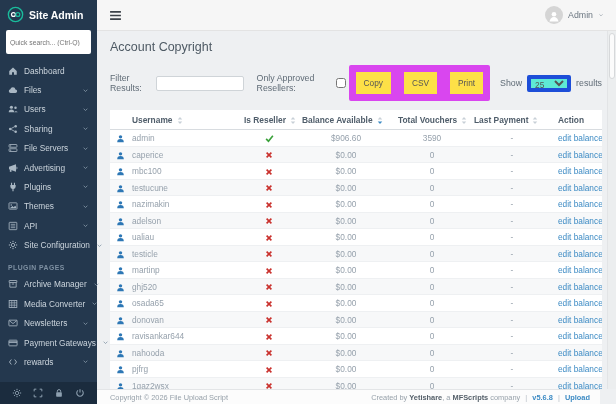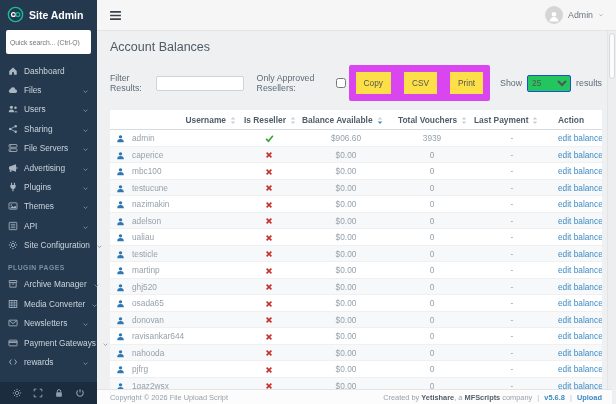--- a/index.html
+++ b/index.html
@@ -5,21 +5,21 @@
   html,body{margin:0;padding:0;background:#ddd;}
   *{box-sizing:border-box;}
   .app{width:616px;height:404px;display:flex;font-family:"Liberation Sans",sans-serif;overflow:hidden;background:#eef0f2;}
   
   .sidebar{width:97px;background:#24384e;display:flex;flex-direction:column;flex-shrink:0;position:relative;}
   .logo-row{display:flex;align-items:center;gap:5px;padding:6px 7px 5px;}
   .logo-icon{width:17px;height:17px;display:inline-block;}
   .logo-text{color:#fff;font-size:10.5px;font-weight:bold;white-space:nowrap;}
   .search-wrap{padding:2px 6px 7px;}
   .quick-search{width:100%;height:24px;border:none;border-radius:2px;font-size:6.8px;padding:0 4px;color:#8a8a8a;font-family:"Liberation Sans",sans-serif;background:#fff;}
-  .nav-item{display:flex;align-items:flex-end;gap:6px;padding:4.7px 8px;cursor:pointer;}
+  .nav-item{display:flex;align-items:center;gap:6px;padding:4.7px 8px;cursor:pointer;}
   .nav-item .icon{width:10px;height:10px;color:#a9b7c3;flex-shrink:0;}
   .nav-label{font-size:8.3px;color:#ccd5dd;white-space:nowrap;}
   .chev{width:7px;height:7px;margin-left:auto;color:#8698a8;flex-shrink:0;}
   .section-label{font-size:6.8px;font-weight:bold;letter-spacing:.5px;color:#7e90a2;padding:9px 8px 4px;}
   .sidebar-footer{margin-top:auto;background:#1b2c3e;height:22px;display:flex;align-items:center;justify-content:space-around;padding:0 6px;}
   .sf-btn{width:10px;height:10px;color:#8ea0b0;cursor:pointer;}
   .icon svg,.sf-btn svg,.logo-icon svg,.chev svg,.hamburger svg,.avatar svg,.chev-sm svg,.sort svg{display:block;width:100%;height:100%;}
   
   .main{flex:1;position:relative;overflow:hidden;}
   .topbar{height:31px;background:#f6f6f6;border-bottom:1px solid #e3e3e3;display:flex;align-items:center;padding:0 12px;}
@@ -33,47 +33,47 @@
   .controls{display:flex;align-items:center;margin-bottom:9px;}
   .lbl{font-size:8.8px;color:#5f6b76;}
   .filter-input{width:88px;height:15px;border:1px solid #cfd4d8;border-radius:2px;margin-left:5px;font-size:8.5px;padding:0 3px;color:#555;}
   .approved{margin-left:13px;}
   .cb{width:10px;height:10px;margin-left:4px;}
   .right-controls{margin-left:auto;display:flex;align-items:center;gap:5px;}
   .btn-group{display:flex;}
   .btn-group button{font-size:8.3px;color:#555;background:#fde047;border:7px solid #d946ef;padding:6px 8px;cursor:pointer;font-family:"Liberation Sans",sans-serif;margin-left:-1px;}
   .btn-group button:first-child{border-radius:2px 0 0 2px;margin-left:0;}
   .btn-group button:last-child{border-radius:0 2px 2px 0;}
-  .len-select{height:17px;font-size:8.3px;color:#555;border:1px solid #1d4ed8;border-radius:2px;background:#22c55e;width:44px;font-family:Liberation Sans, sans-serif;}
+  .len-select{height:17px;font-size:8.3px;color:#555;border:4px solid #1d4ed8;border-radius:2px;background:#5eead4;width:44px;font-family:Liberation Sans, sans-serif;}
   .show-lbl{margin-left:5px;}
   
   table{width:100%;border-collapse:collapse;table-layout:fixed;background:#fff;}
   th{font-size:8.4px;color:#4f5d6a;font-weight:bold;padding:4.5px 4px;border-bottom:1px solid #d8dce0;text-align:left;white-space:nowrap;background:#fff;}
   th:nth-child(1){width:18px;}
-  th:nth-child(2){width:112px;text-align:right;}
+  th:nth-child(2){width:112px;text-align:left;}
   th:nth-child(3){width:58px;}
   th:nth-child(4){width:96px;}
   th:nth-child(5){width:76px;}
   th:nth-child(6){width:84px;}
   td{font-size:8.3px;color:#96a1ac;padding:2.6px 4px;border-top:1px solid #eef0f2;text-align:center;white-space:nowrap;overflow:hidden;}
   tbody tr:nth-child(even){background:#f7f8f9;}
   td.c-icon{padding-left:6px;}
   td.c-user{text-align:left;}
   td.c-action{text-align:right;}
   .alink{color:#3d8bc4;text-decoration:none;cursor:pointer;}
   .p-icon{display:inline-block;width:9px;height:9px;color:#2d77b5;vertical-align:middle;}
   .ic-green{display:inline-block;width:9px;height:9px;color:#3aa13a;vertical-align:middle;}
   .ic-red{display:inline-block;width:8px;height:8px;color:#c9302c;vertical-align:middle;}
   .sort{display:inline-block;width:6px;height:9px;margin-left:4px;vertical-align:middle;cursor:pointer;}
   .sort path{fill:#c8d0d7;}
   .sort.desc .s-down{fill:#3d8bc4;}
   
   .scrollbar{position:absolute;top:31px;right:0;bottom:15px;width:9px;background:#eceeef;border-left:1px solid #e2e4e6;}
   .scroll-thumb{position:absolute;top:2px;left:1px;width:6px;height:46px;background:#fbfbfb;border:1px solid #d6d8da;border-radius:3px;}
-  footer{position:absolute;left:0;right:4px;bottom:0;height:15px;background:#fcfcfc;border-top:1px solid #e3e5e7;display:flex;align-items:center;padding:0 10px 0 13px;font-size:7.4px;color:#97a1aa;}
+  footer{position:absolute;left:0;right:16px;bottom:0;height:15px;background:#fcfcfc;border-top:1px solid #e3e5e7;display:flex;align-items:center;padding:0 10px 0 13px;font-size:7.4px;color:#97a1aa;}
   .c-right{margin-left:auto;}
   .c-right b{color:#55606a;}
   .c-right .sep{margin:0 3px;color:#b7bfc6;}
   .vlink{color:#3d8bc4;font-weight:bold;text-decoration:none;cursor:pointer;}
 </style>
 </head>
 <body>
 
 <div class="app">
   <aside class="sidebar">
@@ -348,21 +348,21 @@
         <span class="user-name">Admin</span>
         <span class="chev-sm">
             <svg viewBox="0 0 12 12" fill="none" stroke="currentColor" stroke-width="1.4">
               <path d="M2.8 4.6 6 7.8 9.2 4.6"></path>
             </svg>
           </span>
       </div>
     </header>
 
     <div class="content">
-      <div class="page-title">Account Balances</div>
+      <div class="page-title">Account Copyright</div>
 
       <div class="controls">
         <span class="lbl">Filter Results:</span>
         <input class="filter-input" style="">
         <span class="lbl approved">Only Approved Resellers:</span>
         <input type="checkbox" class="cb" style="">
         <div class="right-controls">
           <div class="btn-group">
             <button>Copy</button>
             <button>CSV</button>
@@ -407,21 +407,21 @@
             <tr>
               <td class="c-icon"><span class="p-icon"><svg viewBox="0 0 12 12" fill="currentColor">
                     <circle cx="6" cy="3.8" r="2.3"></circle>
                     <path d="M1.6 11a4.4 4.4 0 0 1 8.8 0Z"></path>
                   </svg></span></td>
               <td class="c-user"><span>admin</span></td>
               <td><span class="ic-green"><svg viewBox="0 0 12 12" fill="none" stroke="currentColor" stroke-width="2.2">
                     <path d="M1.5 6.6 4.6 9.6 10.5 2.4"></path>
                   </svg></span></td>
               <td><span>$906.60</span></td>
-              <td><span>3939</span></td>
+              <td><span>3590</span></td>
               <td><span>-</span></td>
               <td class="c-action"><a class="alink">edit balance</a></td>
             </tr>
             <tr>
               <td class="c-icon"><span class="p-icon"><svg viewBox="0 0 12 12" fill="currentColor">
                     <circle cx="6" cy="3.8" r="2.3"></circle>
                     <path d="M1.6 11a4.4 4.4 0 0 1 8.8 0Z"></path>
                   </svg></span></td>
               <td class="c-user"><span>caperice</span></td>
               <td><span class="ic-red"><svg viewBox="0 0 12 12" stroke="currentColor" stroke-width="2.4">

